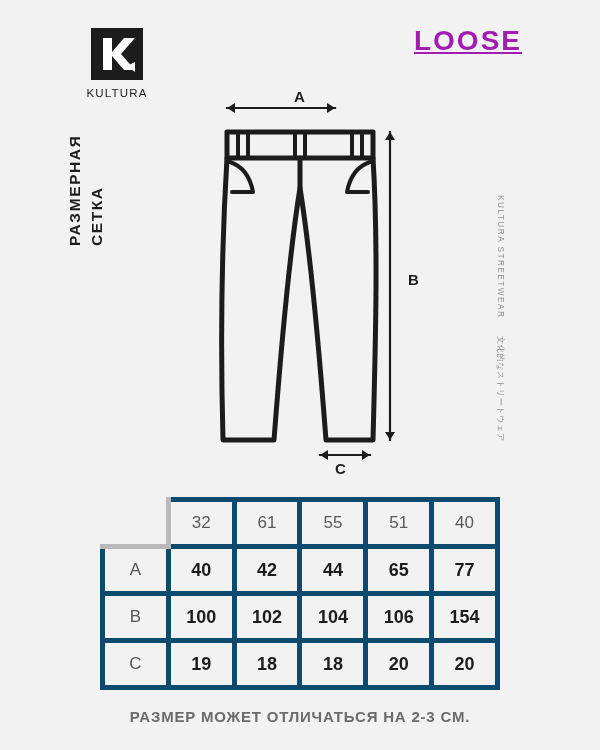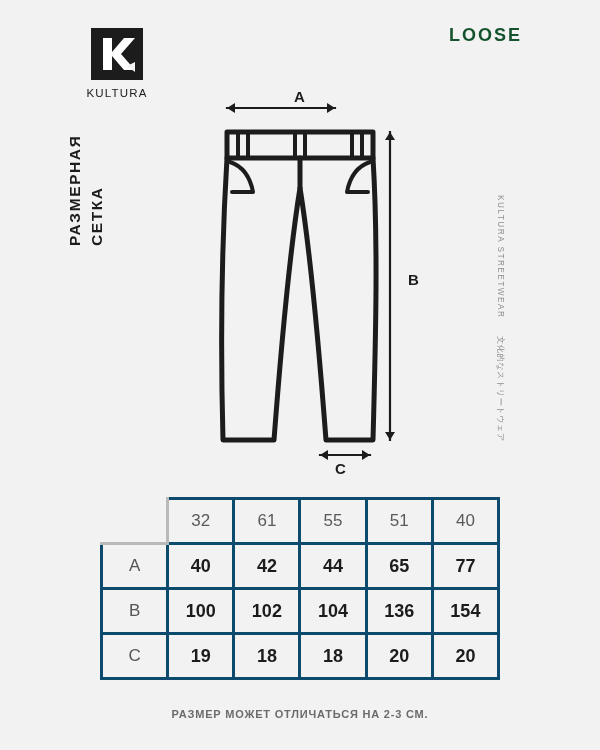--- a/index.html
+++ b/index.html
@@ -50,25 +50,26 @@
     text-align: right;
   }
   .title-main {
     font-size: 26px;
     font-weight: bold;
     letter-spacing: 1px;
     line-height: 1.06;
     color: #1c1c1c;
   }
   .title-sub {
-    font-size: 18px;
+    font-size: 28px;
     font-weight: bold;
     letter-spacing: 2px;
     line-height: 1.06;
-    color: #14532d;
+    color: #a21caf;
+    text-decoration: underline;
   }
 
   
   .vert-left {
     position: absolute;
     left: 64px;
     top: 246px;
     width: 200px;
     transform: rotate(-90deg);
     transform-origin: left top;
@@ -122,21 +123,21 @@
     left: 100px;
     top: 497px;
     width: 400px;
   }
   table.size-table {
     border-collapse: collapse;
     width: 400px;
     table-layout: fixed;
   }
   table.size-table td, table.size-table th {
-    border: 3px solid #0c4a6e;
+    border: 5px solid #0c4a6e;
     height: 42px;
     text-align: center;
     vertical-align: middle;
     font-size: 17px;
     color: #555555;
     font-weight: normal;
     padding: 0;
   }
   table.size-table thead td {
     color: #5a5a5a;
@@ -158,21 +159,21 @@
     font-weight: bold;
     font-size: 18px;
   }
 
   .footnote {
     position: absolute;
     left: 0;
     right: 0;
     top: 708px;
     text-align: center;
-    font-size: 11px;
+    font-size: 15px;
     font-weight: bold;
     letter-spacing: 0.8px;
     color: #6b6b6b;
   }
 </style>
 </head>
 <body>
 
 <div class="page">
 
@@ -270,21 +271,21 @@
           <td class="val">42</td>
           <td class="val">44</td>
           <td class="val">65</td>
           <td class="val">77</td>
         </tr>
         <tr>
           <td class="rowhead">B</td>
           <td class="val">100</td>
           <td class="val">102</td>
           <td class="val">104</td>
-          <td class="val">136</td>
+          <td class="val">106</td>
           <td class="val">154</td>
         </tr>
         <tr>
           <td class="rowhead">C</td>
           <td class="val">19</td>
           <td class="val">18</td>
           <td class="val">18</td>
           <td class="val">20</td>
           <td class="val">20</td>
         </tr>

